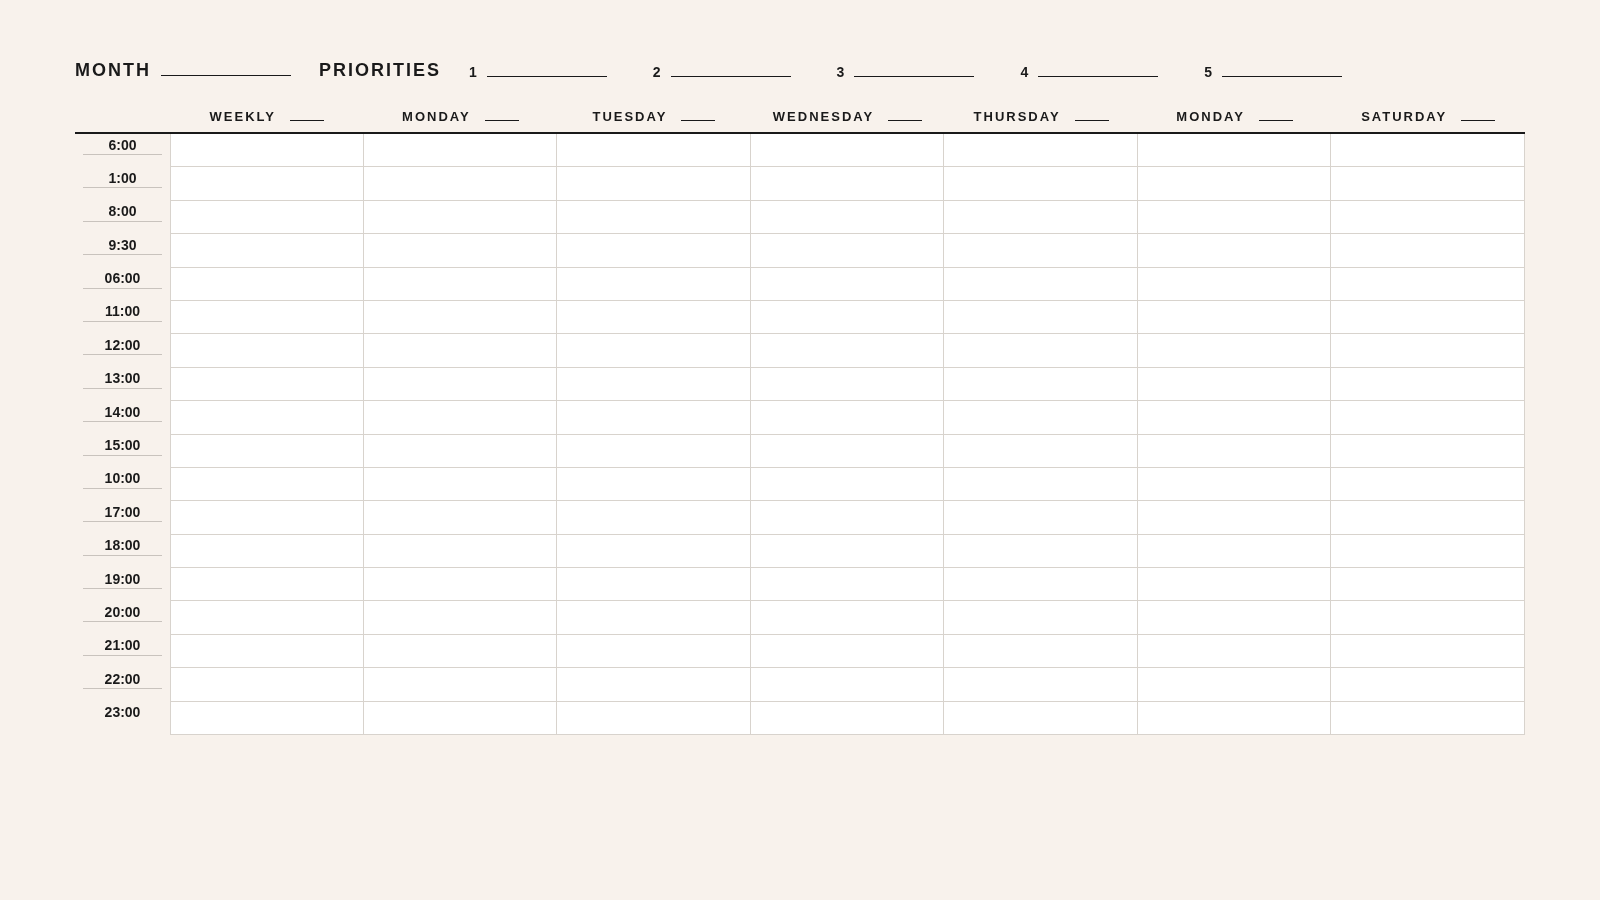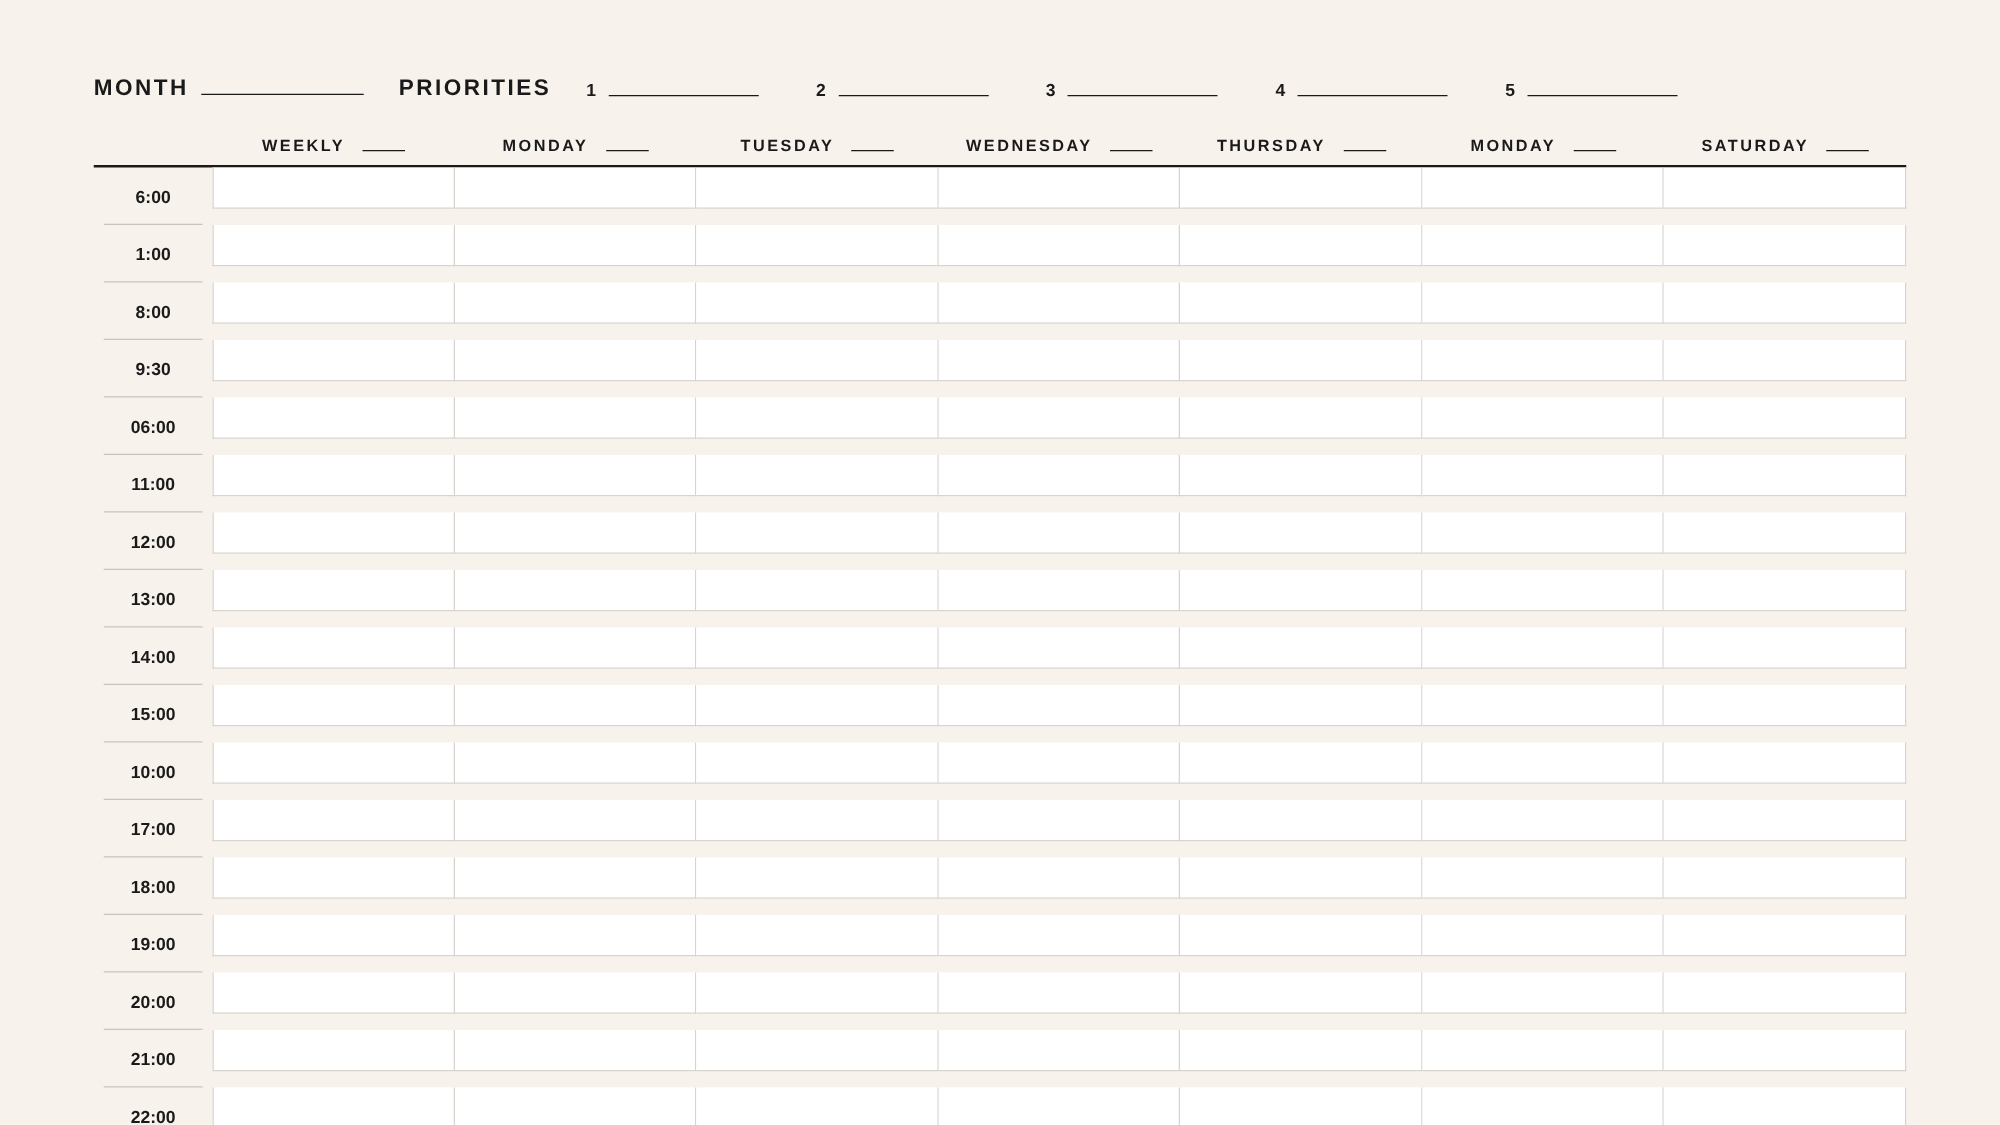--- a/index.html
+++ b/index.html
@@ -79,21 +79,21 @@
     border-bottom: 1px solid #1a1a1a;
     height: 12px;
   }
 
   
   .grid {
     display: grid;
     grid-template-columns: 95px repeat(7, 1fr);
   }
   .time-cell {
-    height: 46px;
+    height: 21px;
     display: flex;
     align-items: center;
     justify-content: center;
     font-size: 14px;
     font-weight: 700;
     position: relative;
   }
   .time-cell::after{
     content:"";
     position:absolute;

